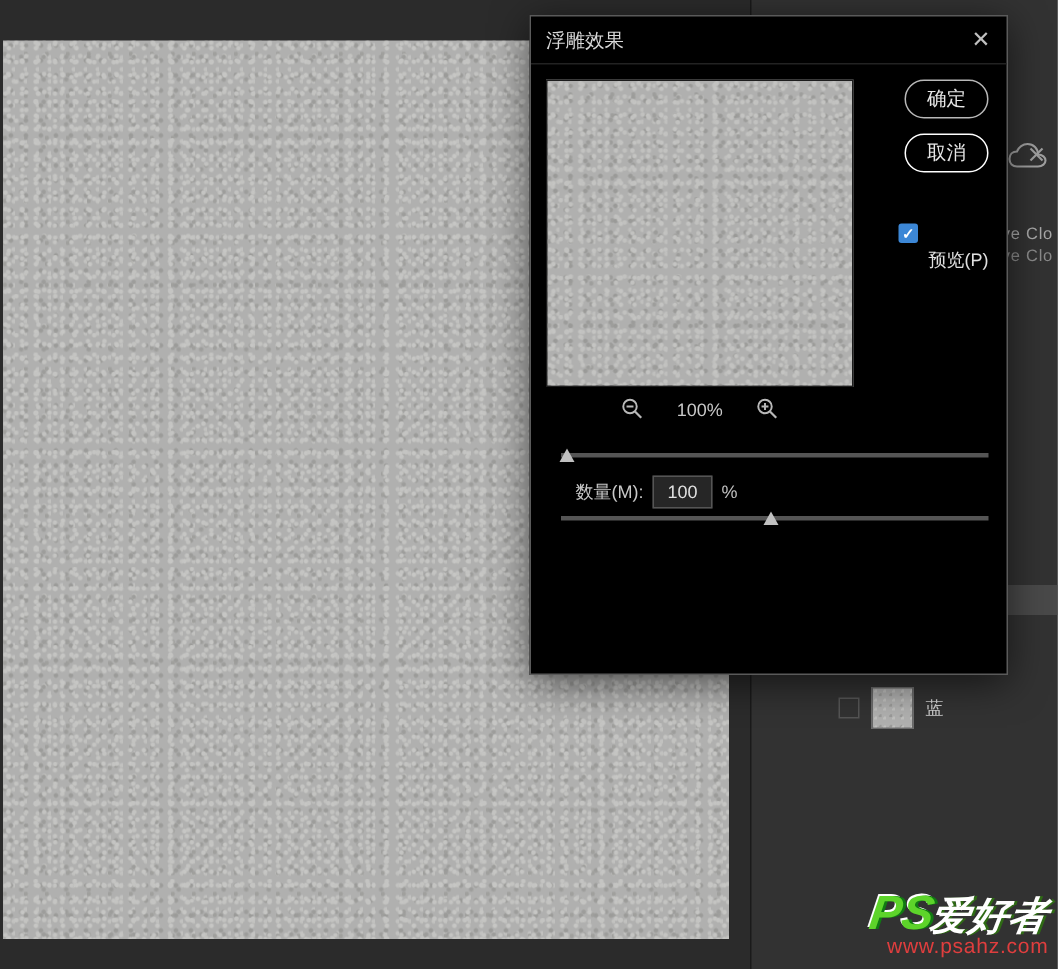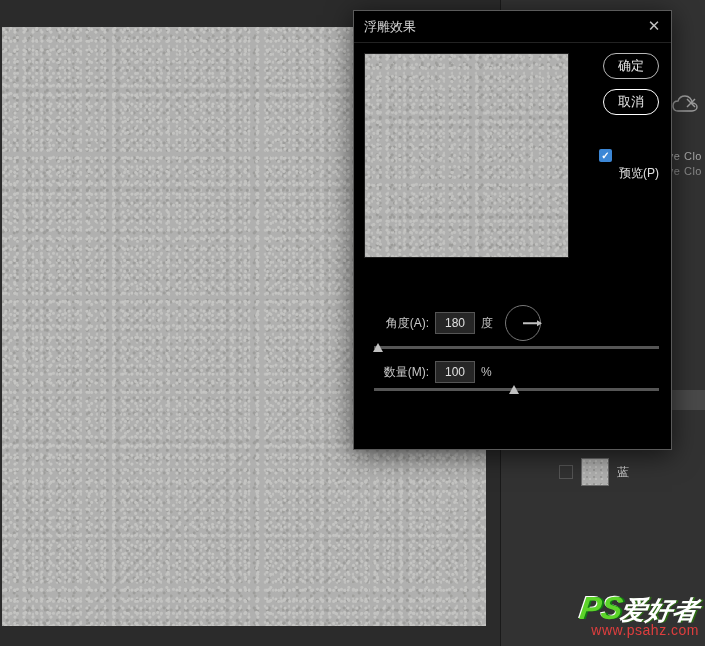--- a/index.html
+++ b/index.html
@@ -115,42 +115,52 @@
     <div class="dialog-close">
       <span>✕</span>
     </div>
   </div>
   <div class="dialog-body">
 
     <div class="preview-box">
       <div class="canvas-noise"></div>
     </div>
 
+    <div class="zoom-row">
+      <span class="zoom-icon">
+        <svg viewBox="0 0 15 15">
+            <circle cx="6" cy="6" r="4.5" fill="none" stroke="#b8b8b8" stroke-width="1.3"></circle>
+            <line x1="9.3" y1="9.3" x2="13.5" y2="13.5" stroke="#b8b8b8" stroke-width="1.5"></line>
+            <line x1="3.7" y1="6" x2="8.3" y2="6" stroke="#b8b8b8" stroke-width="1.3"></line>
+          </svg>
+      </span>
+      <span>100%</span>
+      <span class="zoom-icon">
+        <svg viewBox="0 0 15 15">
+            <circle cx="6" cy="6" r="4.5" fill="none" stroke="#b8b8b8" stroke-width="1.3"></circle>
+            <line x1="9.3" y1="9.3" x2="13.5" y2="13.5" stroke="#b8b8b8" stroke-width="1.5"></line>
+            <line x1="3.7" y1="6" x2="8.3" y2="6" stroke="#b8b8b8" stroke-width="1.3"></line>
+            <line x1="6" y1="3.7" x2="6" y2="8.3" stroke="#b8b8b8" stroke-width="1.3"></line>
+          </svg>
+      </span>
+    </div>
 
     <div class="btn-col">
       <div class="ps-btn primary">确定</div>
       <div class="ps-btn">取消</div>
       <div class="preview-check">
         <div class="checkbox">
           <span class="checkmark">✓</span>
         </div>
         <span class="preview-label">预览(P)</span>
       </div>
     </div>
 
     <div class="controls">
 
-      <div class="ctrl-row">
-        <span class="ctrl-label">角度(A):</span>
-        <input class="ctrl-input" value="180" style="">
-        <span class="ctrl-unit">度</span>
-        <div class="angle-circle">
-          <div class="angle-pointer"></div>
-        </div>
-      </div>
 
       <div class="slider-track">
         <div class="slider-thumb" id="height-thumb" style="left: 1.5%;"></div>
       </div>
 
       <div class="ctrl-row">
         <span class="ctrl-label">数量(M):</span>
         <input class="ctrl-input" value="100" style="">
         <span class="ctrl-unit">%</span>
       </div>

